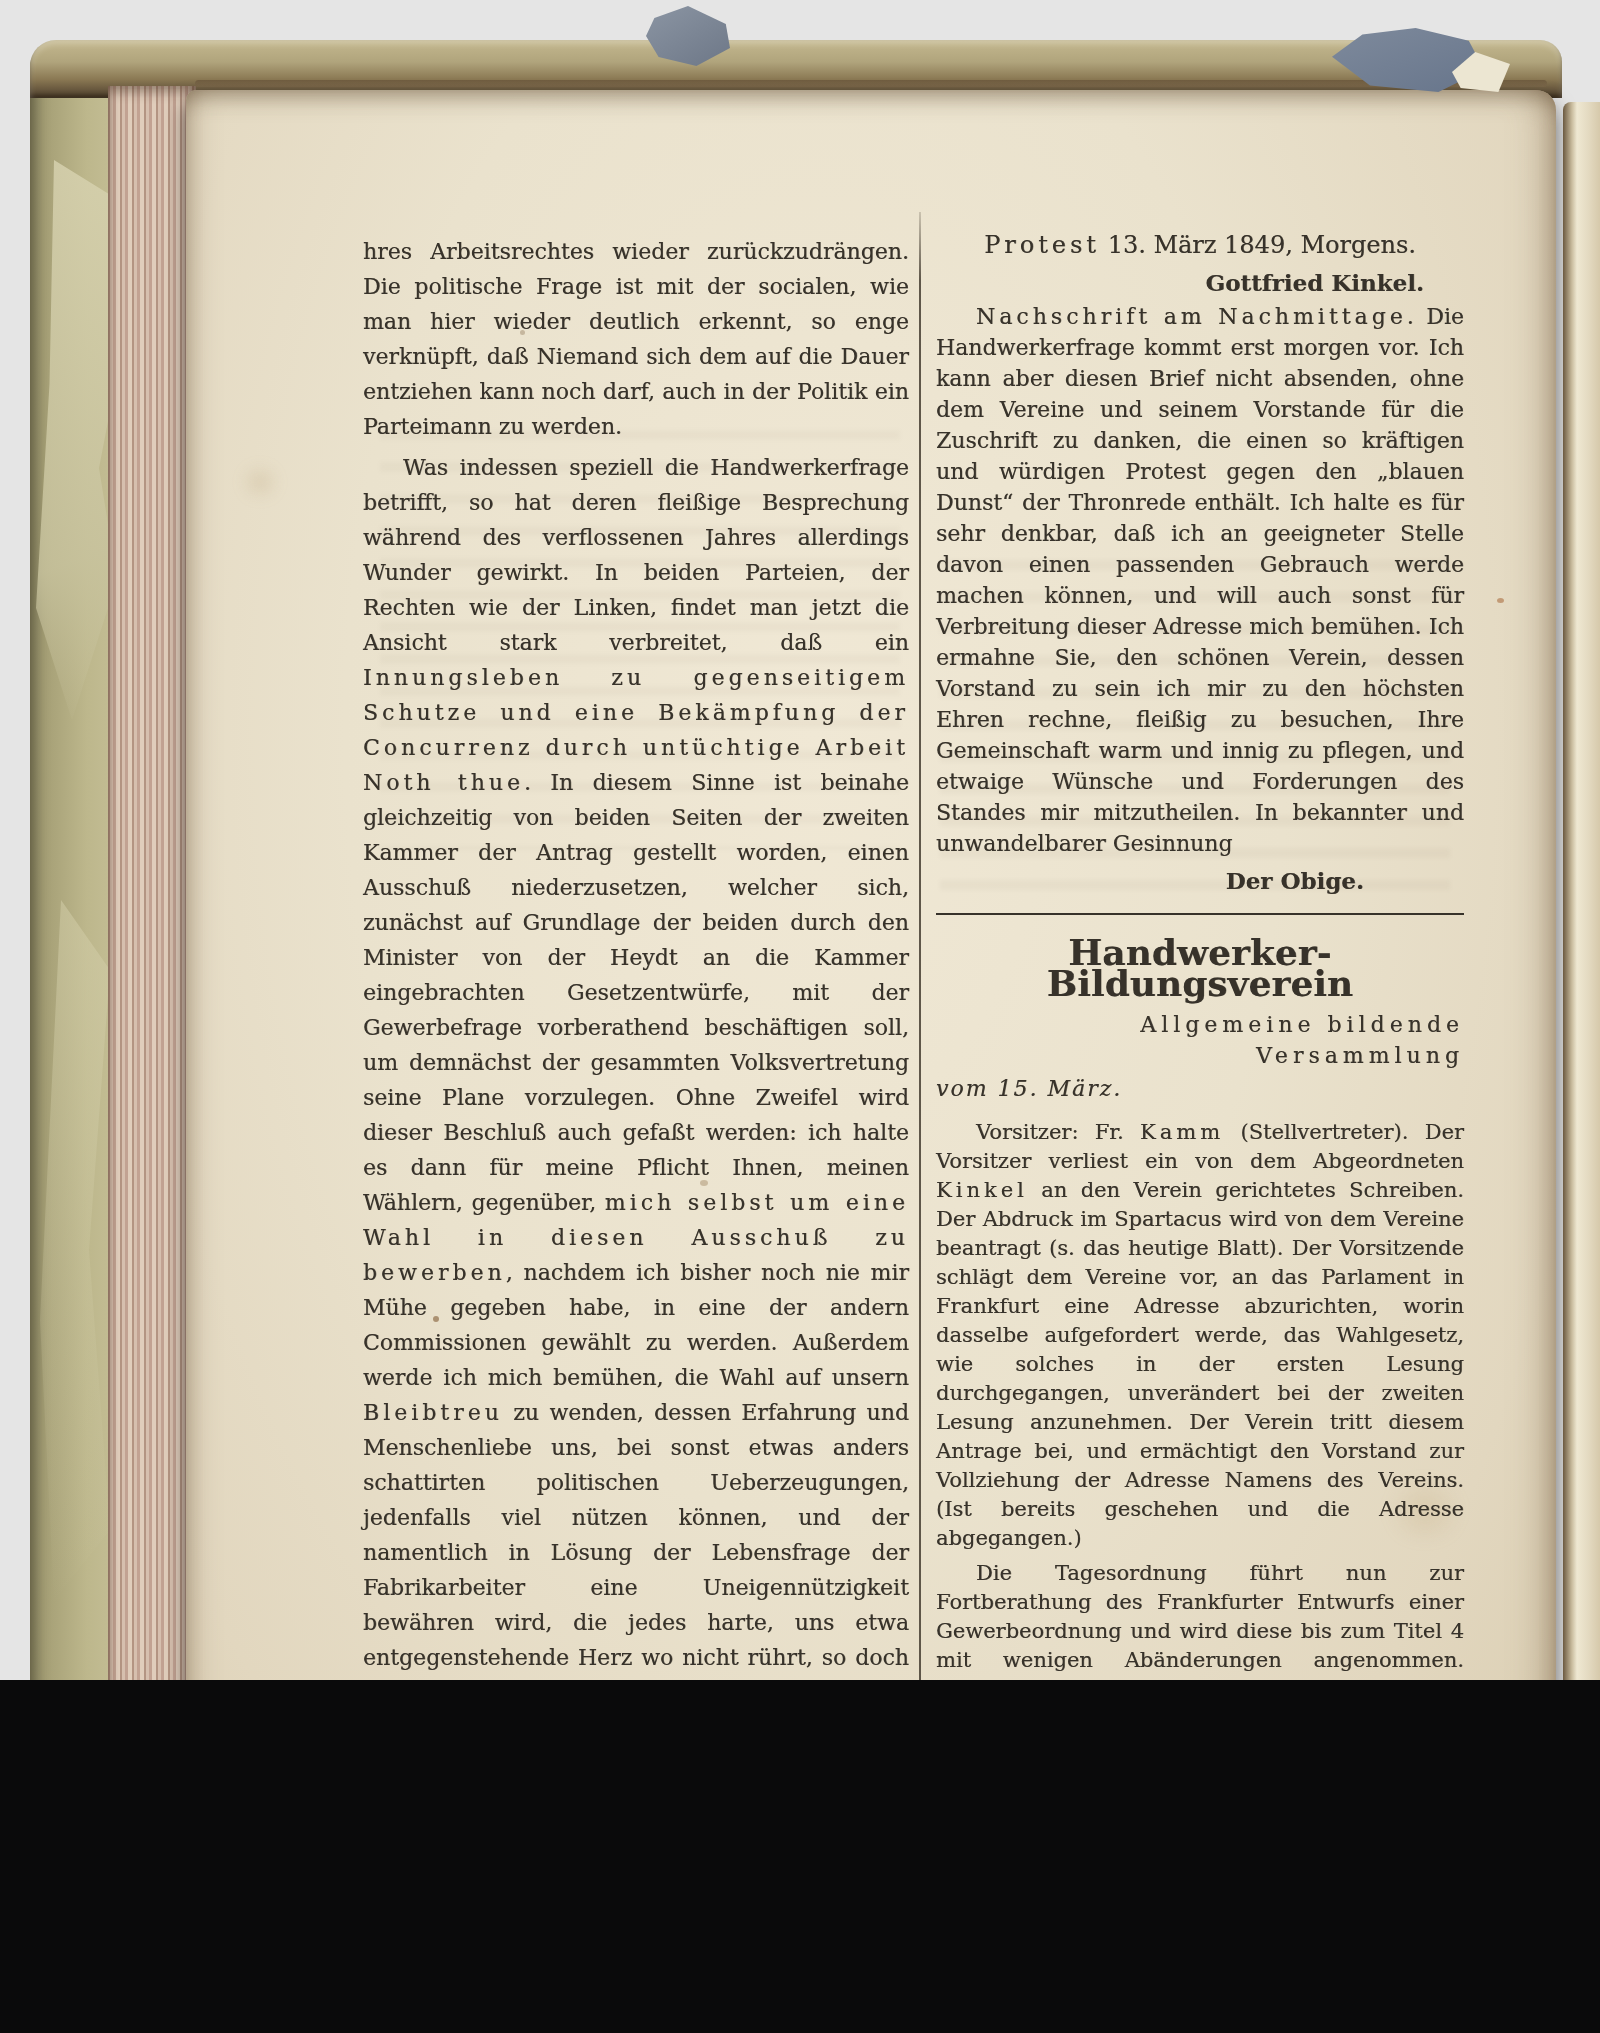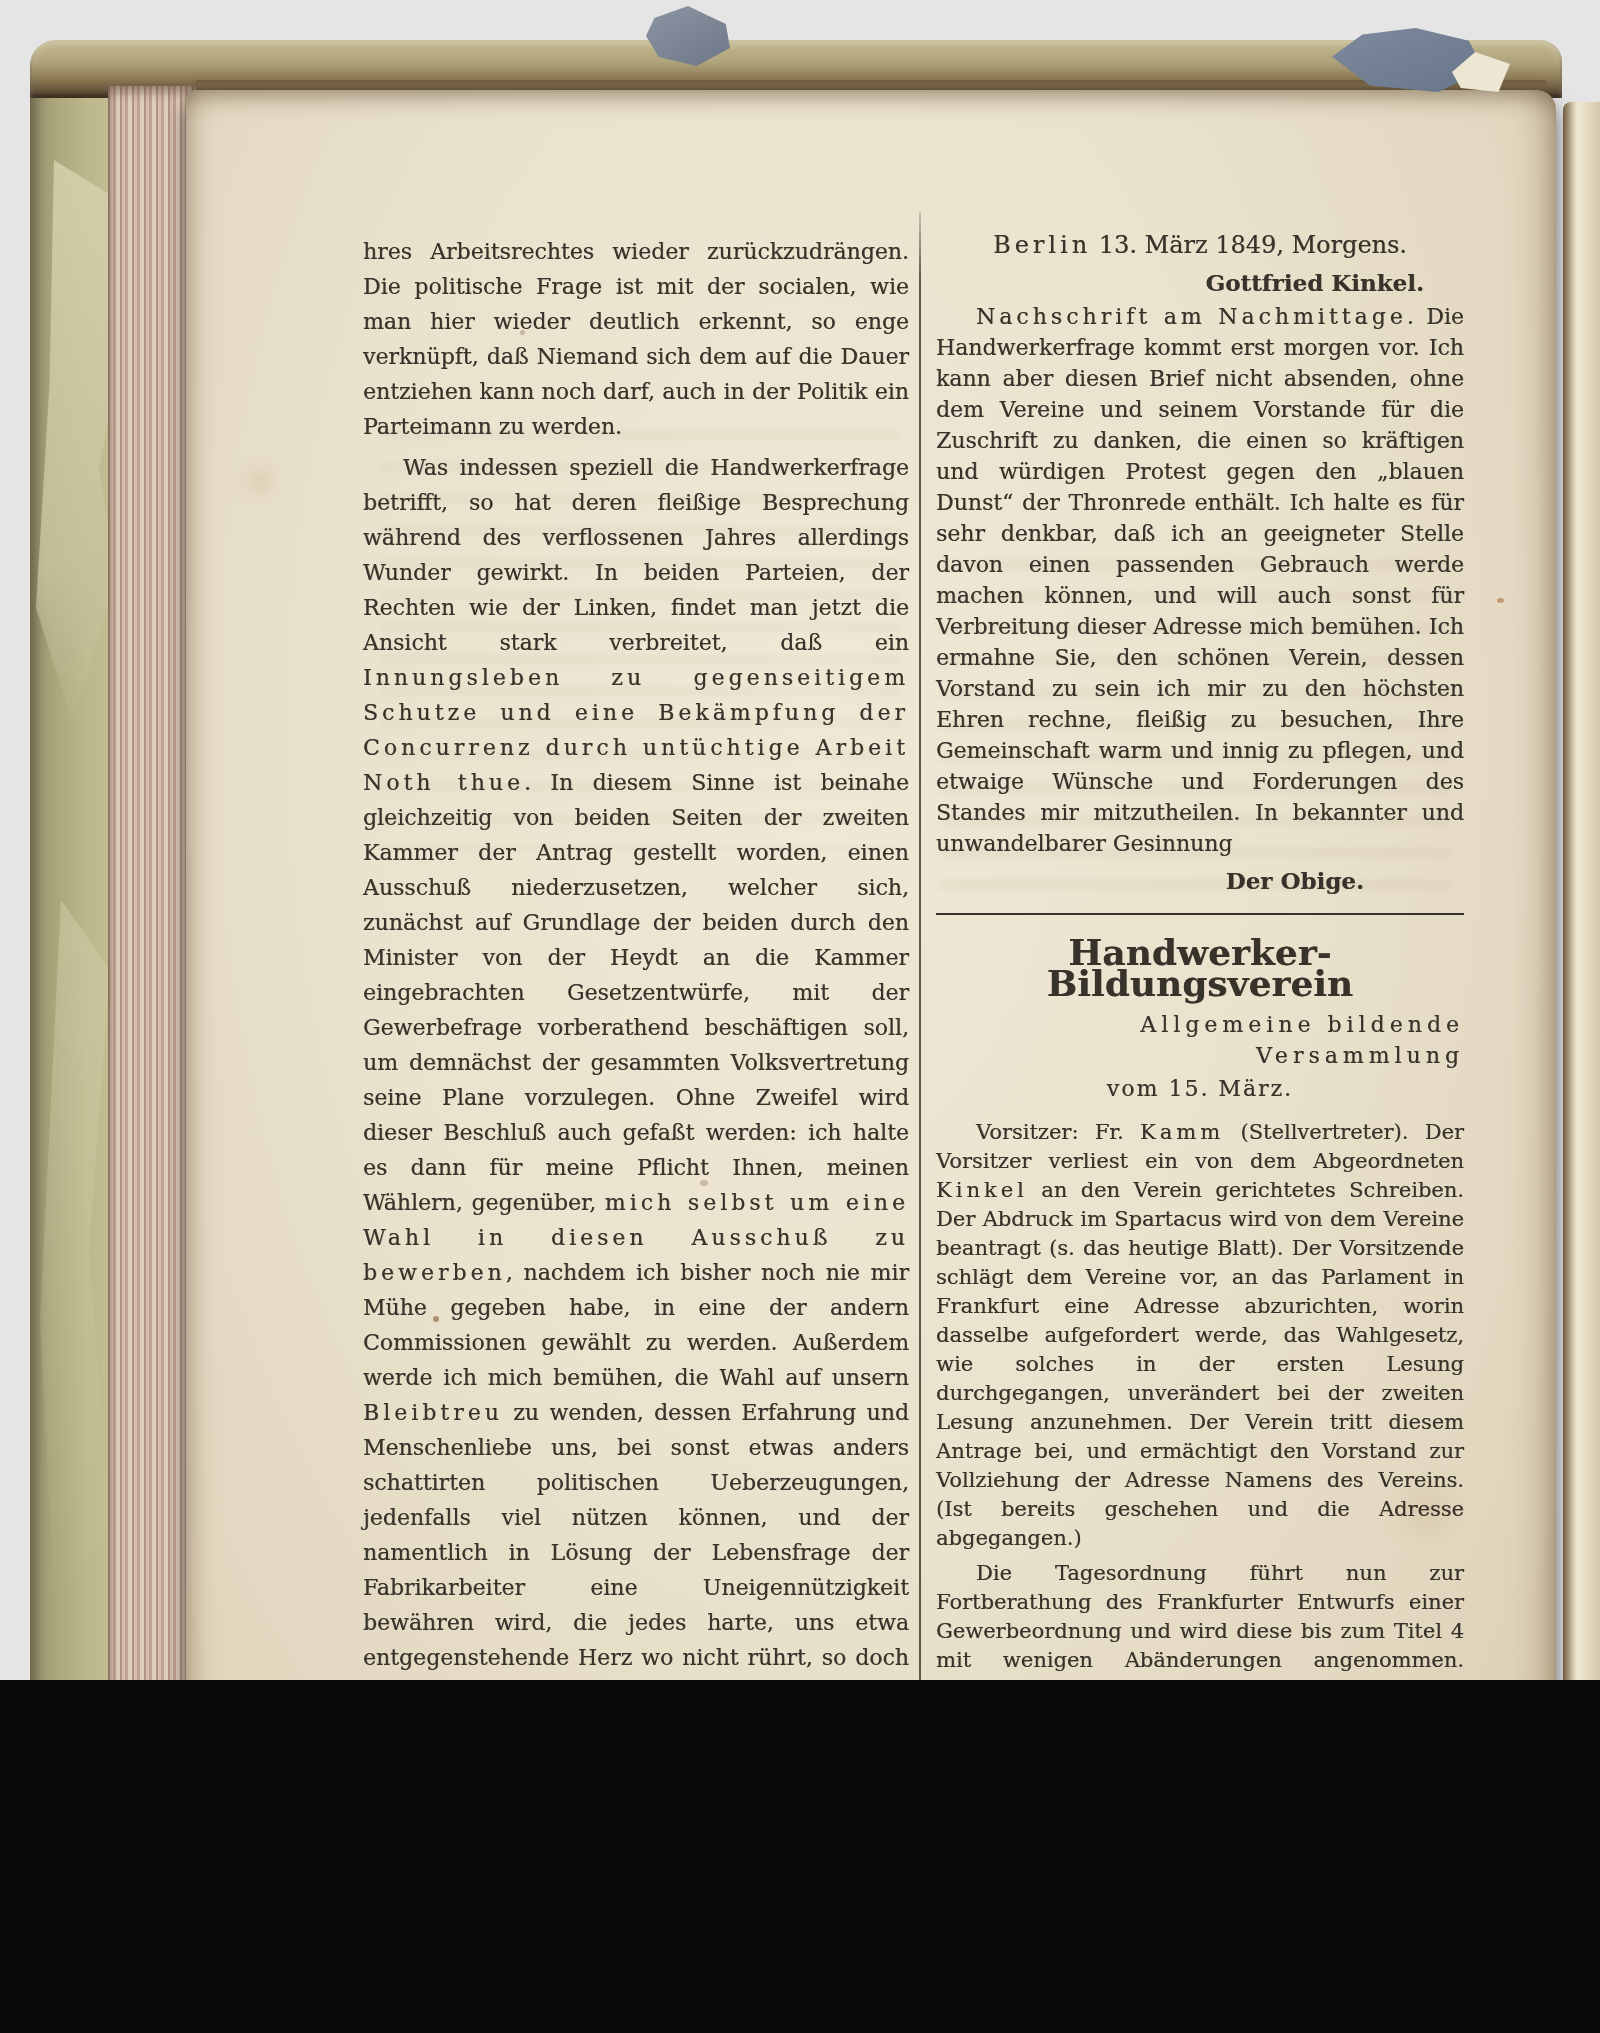--- a/index.html
+++ b/index.html
@@ -75,21 +75,21 @@
   .sec-p.tight{font-size:21px;line-height:29px;}
   .sec-center{margin:0;text-align:center;}
   .sec-center.ad{font-size:20px;line-height:37px;}
   .sec-center.ad-title{font-size:22px;line-height:30px;margin-top:4px;font-weight:bold;}
   .sec-dateline{margin:4px 0 0;text-align:center;font-size:24px;}
   .sec-sig{margin:6px 0 2px;text-align:right;font-size:23px;}
   .sec-sig.kinkel{padding-right:40px;}
   .sec-sig.obige{padding-right:100px;margin-bottom:10px;}
   .sec-heading{margin:22px 0 4px;text-align:center;font-size:36px;font-weight:bold;letter-spacing:0px;}
   .sec-subhead{margin:10px 0 0;text-align:right;font-size:22px;letter-spacing:5px;}
-  .sec-subhead2{margin:2px 0 14px;text-align:center;font-size:22px;letter-spacing:2px;}
+  .sec-subhead2{margin:2px 0 14px;text-align:left;font-size:22px;letter-spacing:2px;font-style:italic;}
   .sec-rule{height:3px;background:#37322a;margin:14px 0 10px;}
   .sec-rule.thin{height:2px;margin:16px 0 8px;}
   .sec-rule.broken{background:linear-gradient(90deg,#37322a 0 36%,rgba(0,0,0,0) 36% 40%,#37322a 40% 100%);margin:12px 0 6px;}
 
   .run-sp{letter-spacing:4px;}
   .run-b{font-weight:bold;}
 </style>
 </head>
 <body>
 
@@ -127,21 +127,21 @@
   <div class="ghost" style="left:940px;top:560px;width:510px;height:330px;opacity:.35;"></div>
   <div class="ghost" style="left:380px;top:430px;width:520px;height:420px;opacity:.28;"></div>
 
   <div class="divider"></div>
 
   <div class="col col-left" id="col-left">
       <p class="sec-p"><span>hres Arbeitsrechtes wieder zurückzudrängen. Die politische Frage ist mit der socialen, wie man hier wieder deutlich erkennt, so enge verknüpft, daß Niemand sich dem auf die Dauer entziehen kann noch darf, auch in der Politik ein Parteimann zu werden.</span></p>
       <p class="sec-p indent"><span>Was indessen speziell die Handwerkerfrage betrifft, so hat deren fleißige Besprechung während des verflossenen Jahres allerdings Wunder gewirkt. In beiden Parteien, der Rechten wie der Linken, findet man jetzt die Ansicht stark verbreitet, daß ein </span><span class="run-sp">Innungsleben zu gegenseitigem Schutze und eine Bekämpfung der Concurrenz durch untüchtige Arbeit Noth thue</span><span>. In diesem Sinne ist beinahe gleichzeitig von beiden Seiten der zweiten Kammer der Antrag gestellt worden, einen Ausschuß niederzusetzen, welcher sich, zunächst auf Grundlage der beiden durch den Minister von der Heydt an die Kammer eingebrachten Gesetzentwürfe, mit der Gewerbefrage vorberathend beschäftigen soll, um demnächst der gesammten Volksvertretung seine Plane vorzulegen. Ohne Zweifel wird dieser Beschluß auch gefaßt werden: ich halte es dann für meine Pflicht Ihnen, meinen Wählern, gegenüber, </span><span class="run-sp">mich selbst um eine Wahl in diesen Ausschuß zu bewerben</span><span>, nachdem ich bisher noch nie mir Mühe gegeben habe, in eine der andern Commissionen gewählt zu werden. Außerdem werde ich mich bemühen, die Wahl auf unsern </span><span class="run-sp">Bleibtreu</span><span> zu wenden, dessen Erfahrung und Menschenliebe uns, bei sonst etwas anders schattirten politischen Ueberzeugungen, jedenfalls viel nützen können, und der namentlich in Lösung der Lebensfrage der Fabrikarbeiter eine Uneigennützigkeit bewähren wird, die jedes harte, uns etwa entgegenstehende Herz wo nicht rührt, so doch beschämt. Sehr leid thut es mir, daß wir nicht viele Mitglieder in der Kammer haben, die selbst Handarbeiter und dabei von genügend hellem und weitem Blicke sind: sonst würde ich, der ich doch am Ende in dieser Frage immer ein bloßer Theoretiker bleibe, gewiß gerne hinter diese zurücktreten. Ich fürchte leider nur, daß auch in diese Frage der Parteigeist sich einmischt, und daß die Rechte, die von ihrer so kleinen Mehrheit bisher fast in allen Wahlen einen ganz tyrannischen Gebrauch gemacht hat, möglicherweise uns Alle auch von dieser Vorberathung ausschließen wird. Allein selbst in diesem Falle werde ich, wenn die Vorlagen des Ausschusses dann nicht im Sinne und zum Heile der arbeitenden Klasse ausfallen, den Kampf gegen sie vor der Gesammtheit der Kammer nicht aufgeben.</span></p>
     </div>
   <div class="col col-right" id="col-right">
-      <p class="sec-dateline"><span class="run-sp">Berlin</span><span> 13. März 1849, Morgens.</span></p>
+      <p class="sec-dateline"><span class="run-sp">Protest</span><span> 13. März 1849, Morgens.</span></p>
       <p class="sec-sig kinkel"><span class="run-b">Gottfried Kinkel.</span></p>
       <p class="sec-p indent"><span class="run-sp">Nachschrift am Nachmittage.</span><span> Die Handwerkerfrage kommt erst morgen vor. Ich kann aber diesen Brief nicht absenden, ohne dem Vereine und seinem Vorstande für die Zuschrift zu danken, die einen so kräftigen und würdigen Protest gegen den „blauen Dunst“ der Thronrede enthält. Ich halte es für sehr denkbar, daß ich an geeigneter Stelle davon einen passenden Gebrauch werde machen können, und will auch sonst für Verbreitung dieser Adresse mich bemühen. Ich ermahne Sie, den schönen Verein, dessen Vorstand zu sein ich mir zu den höchsten Ehren rechne, fleißig zu besuchen, Ihre Gemeinschaft warm und innig zu pflegen, und etwaige Wünsche und Forderungen des Standes mir mitzutheilen. In bekannter und unwandelbarer Gesinnung</span></p>
       <p class="sec-sig obige"><span class="run-b">Der Obige.</span></p>
       <div class="sec-rule thin"></div>
       <h2 class="sec-heading"><span>Handwerker-Bildungsverein</span></h2>
       <p class="sec-subhead"><span>Allgemeine bildende Versammlung</span></p>
       <p class="sec-subhead2"><span>vom 15. März.</span></p>
       <p class="sec-p indent tight"><span>Vorsitzer: Fr. </span><span class="run-sp">Kamm</span><span> (Stellvertreter). Der Vorsitzer verliest ein von dem Abgeordneten </span><span class="run-sp">Kinkel</span><span> an den Verein gerichtetes Schreiben. Der Abdruck im Spartacus wird von dem Vereine beantragt (s. das heutige Blatt). Der Vorsitzende schlägt dem Vereine vor, an das Parlament in Frankfurt eine Adresse abzurichten, worin dasselbe aufgefordert werde, das Wahlgesetz, wie solches in der ersten Lesung durchgegangen, unverändert bei der zweiten Lesung anzunehmen. Der Verein tritt diesem Antrage bei, und ermächtigt den Vorstand zur Vollziehung der Adresse Namens des Vereins. (Ist bereits geschehen und die Adresse abgegangen.)</span></p>
       <p class="sec-p indent tight"><span>Die Tagesordnung führt nun zur Fortberathung des Frankfurter Entwurfs einer Gewerbeordnung und wird diese bis zum Titel 4 mit wenigen Abänderungen angenommen. Nächste Sitzung Donnerstag 22. März bei B. </span><span class="run-sp">Morgens</span><span>, wozu auch Nichtmitglieder Zutritt haben.</span></p>
       <div class="sec-rule broken"></div>

